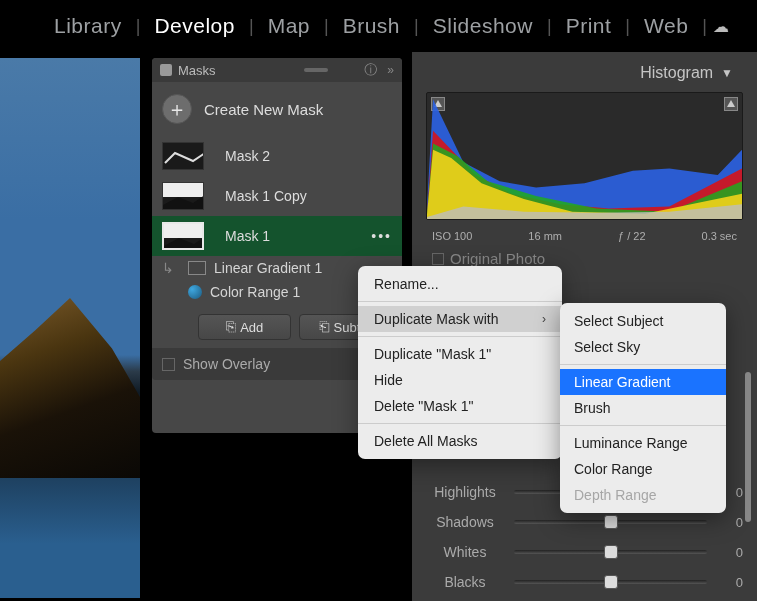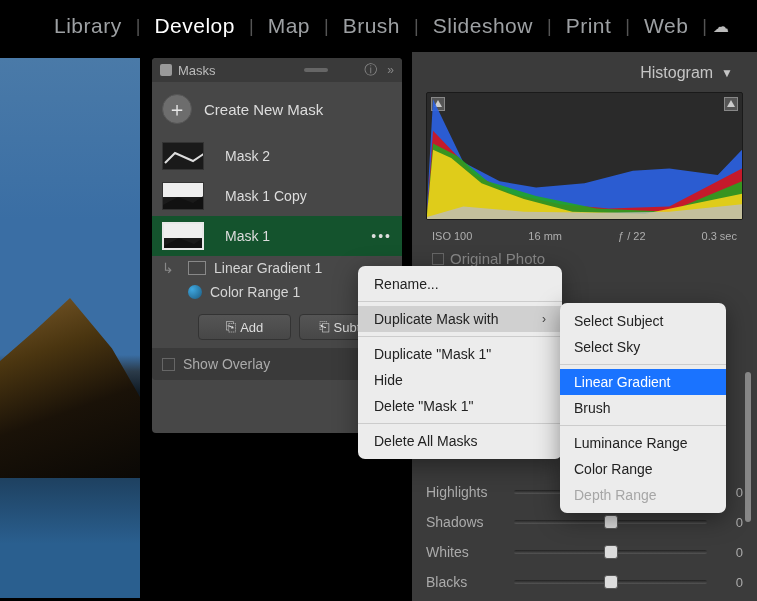--- a/index.html
+++ b/index.html
@@ -22,21 +22,21 @@
 .clip.left { left:4px; } .clip.right { right:4px; }
 .clip::after { content:''; position:absolute; left:2px; top:2px; width:0; height:0; border-left:4px solid transparent; border-right:4px solid transparent; border-bottom:7px solid #ccc; }
 .histo-svg { position:absolute; bottom:0; left:0; width:100%; height:100%; }
 
 .meta-row { display:flex; justify-content:space-between; color:#aeaeae; font-size:11px; padding:4px 20px 8px 20px; }
 .orig-row { display:flex; align-items:center; gap:6px; color:#888; font-size:15px; padding:0 20px 10px 20px; }
 .orig-row .cb { width:12px; height:12px; border:1px solid #666; }
 
 .sliders { padding:0 14px; }
 .slider-row { display:flex; align-items:center; height:30px; gap:10px; }
-.slider-row .lbl { width:78px; text-align:left; color:#aaa; font-size:14px; }
+.slider-row .lbl { width:78px; text-align:center; color:#aaa; font-size:14px; }
 .slider-row .track { flex:1; height:4px; background:linear-gradient(#222,#555); border-radius:2px; position:relative; }
 .slider-row .thumb { position:absolute; top:-5px; width:14px; height:14px; background:#dcdcdc; border-radius:3px; border:1px solid #555; transform:translateX(-50%); }
 .slider-row .val { width:26px; text-align:right; color:#aaa; font-size:13px; }
 
 
 .photo { position:absolute; left:0; top:58px; width:140px; height:540px; background:linear-gradient(#4a7aa8 0%,#3a6ea4 30%,#3a6ea4 55%,#2b3b4a 58%,#0f1a24 62%,#2a5f8f 90%); }
 .photo .mtn { position:absolute; bottom:120px; left:0; width:140px; height:180px; background:linear-gradient(160deg,#7a5a2a 0%,#4a3510 30%,#1a1208 60%,#0a0805 100%); clip-path:polygon(0% 100%,0% 35%,25% 18%,50% 0%,80% 28%,100% 55%,100% 100%); }
 
 
 .masks-panel { position:absolute; left:152px; top:58px; width:250px; height:375px; background:#474747; border-radius:4px; box-shadow:0 2px 10px rgba(0,0,0,.5); }

